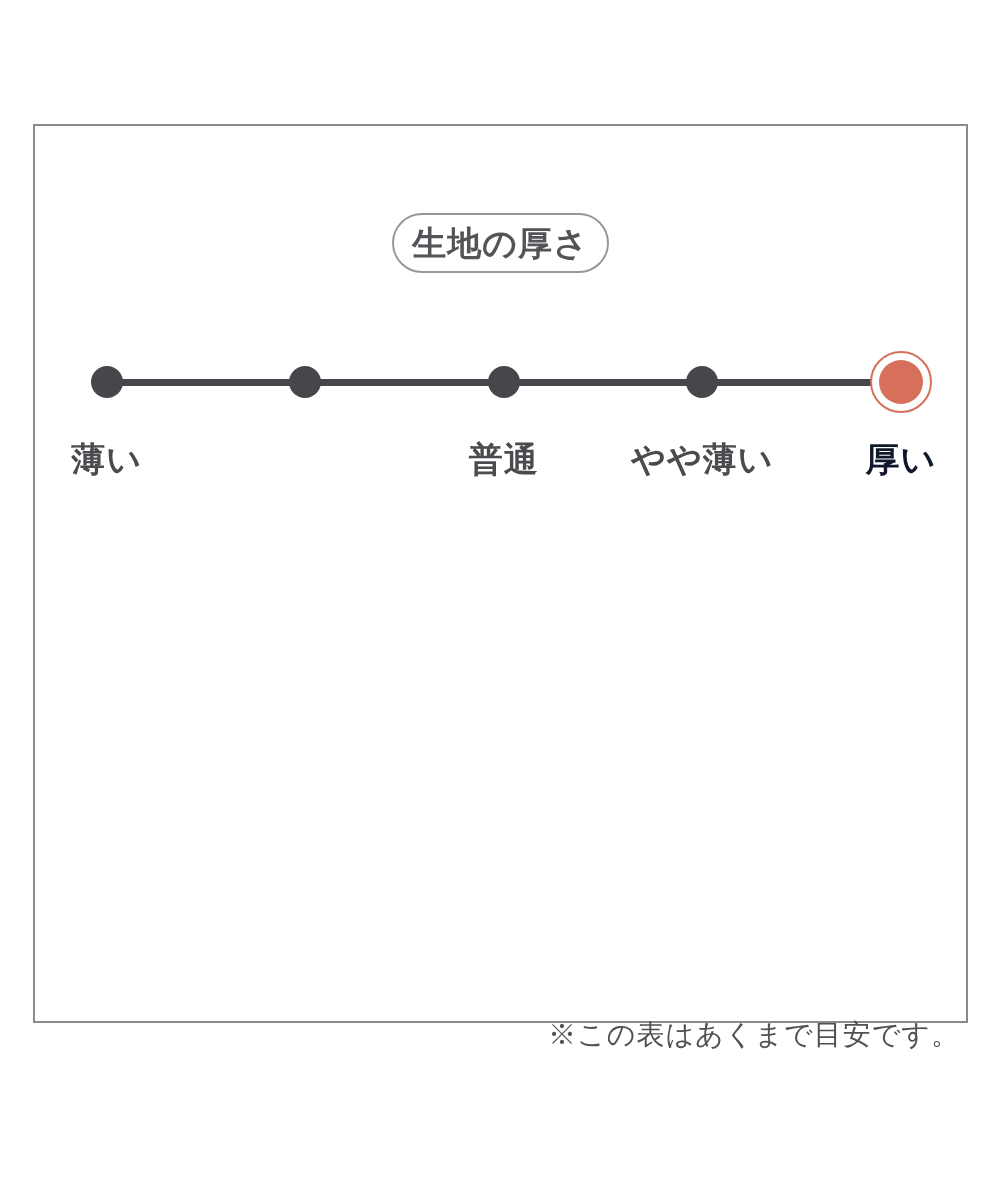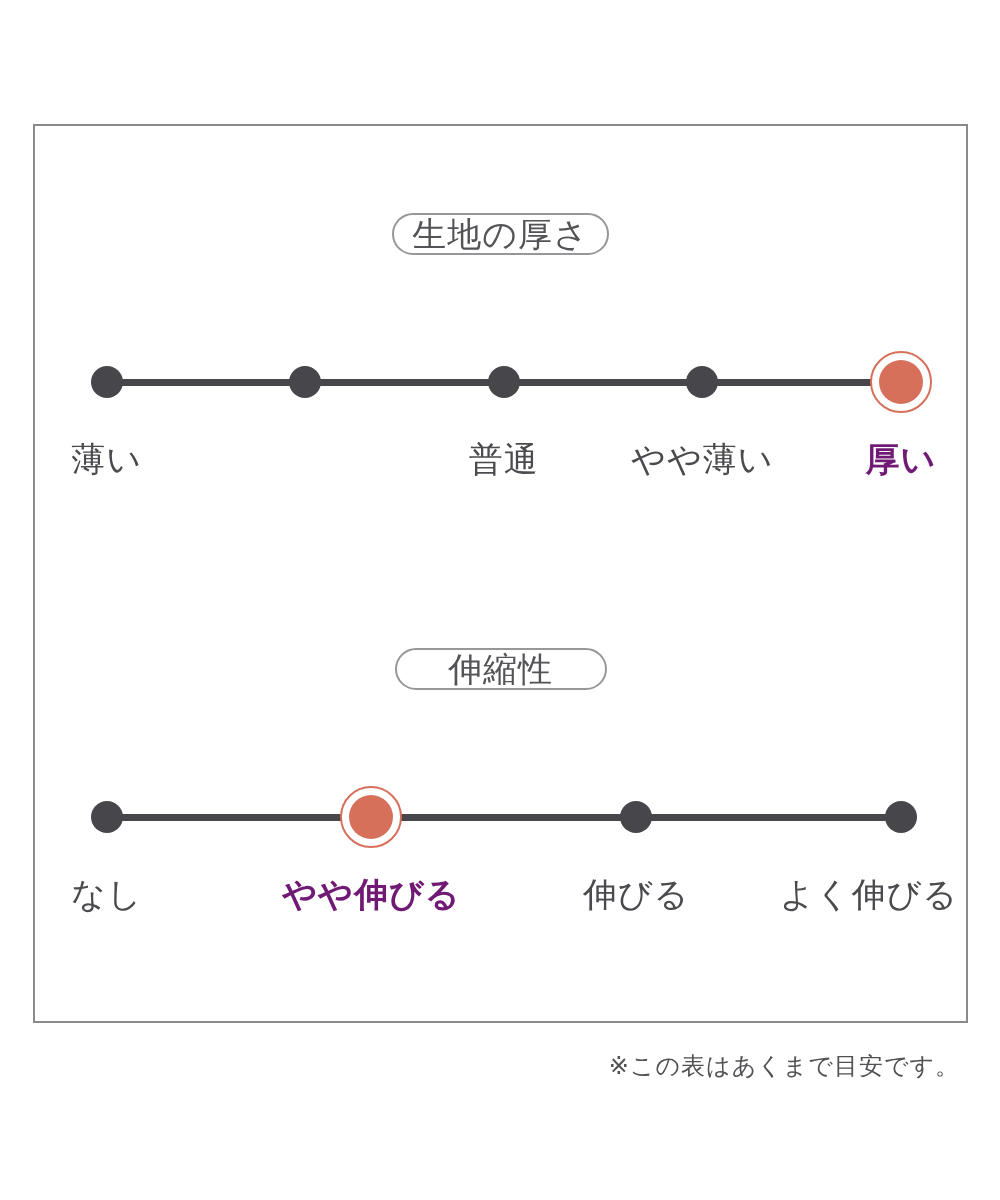--- a/index.html
+++ b/index.html
@@ -28,27 +28,27 @@
   }
   .scale{
     position:absolute;left:0;right:0;height:280px;
   }
   .scale.s0{top:87px;}
   .scale.s1{top:522px;}
   .pill{
     margin:0 auto;
     width:fit-content;
     min-width:212px;
-    padding:0 18px;
+    padding:9px 18px;
     border:2px solid var(--pill-border);
     border-radius:999px;
     text-align:center;
     font-size:34px;
     line-height:38px;
-    font-weight:400;
+    font-weight:700;
     letter-spacing:1px;
     color:var(--pill-text);
     white-space:nowrap;
   }
   .track-area{
     position:absolute;left:0;right:0;top:169px;height:0;
   }
   .track-line{
     position:absolute;
     left:7.7%;width:85.3%;
@@ -75,33 +75,34 @@
     transform:translate(-50%,-50%);
   }
   .labels{
     position:absolute;left:0;right:0;top:224px;height:44px;
   }
   .scale-label{
     position:absolute;top:0;
     transform:translateX(-50%);
     white-space:nowrap;
     font-size:34px;line-height:44px;
-    font-weight:400;
+    font-weight:700;
     letter-spacing:1px;
     color:var(--label);
   }
-  .scale-label.active{font-weight:700;color:#701a75;}
+  .scale-label.active{font-weight:700;color:#0f172a;}
   .footnote{
     position:absolute;
-    right:40px;top:1044px;
-    font-size:24px;line-height:44px;
+    right:40px;top:1015px;
+    font-size:28px;line-height:44px;
     font-weight:500;
     letter-spacing:1px;
     color:#515155;
     white-space:nowrap;
+    font-family:Liberation Mono, monospace;
   }
 </style>
 </head>
 <body>
 
 <div class="canvas">
   <div class="panel">
 
     <section class="scale s0">
       <div class="pill">
@@ -118,37 +119,17 @@
           </div>
         </div>
       <div class="labels">
           <div class="scale-label" style="left: 7.7%;">薄い</div>
           <div class="scale-label" style="left: 50.35%;">普通</div>
           <div class="scale-label" style="left: 71.675%;">やや薄い</div>
           <div class="scale-label active" style="left: 93%;">厚い</div>
         </div>
     </section>
 
-    <section class="scale s1">
-      <div class="pill">
-        <span>伸縮性</span>
-      </div>
-      <div class="track-area">
-        <div class="track-line"></div>
-      <div class="dot" style="left: 7.7%;"></div>
-          <div class="dot-active" style="left: 36.1333%;">
-            <div class="dot-active-inner"></div>
-          </div>
-          <div class="dot" style="left: 64.5667%;"></div>
-          <div class="dot" style="left: 93%;"></div>
-        </div>
-      <div class="labels">
-          <div class="scale-label" style="left: 7.7%;">なし</div>
-          <div class="scale-label active" style="left: 36.1333%;">やや伸びる</div>
-          <div class="scale-label" style="left: 64.5667%;">伸びる</div>
-          <div class="scale-label" style="left: auto; right: 8px; transform: none;">よく伸びる</div>
-        </div>
-    </section>
 
   </div>
 
   <div class="footnote">※この表はあくまで目安です。</div>
 </div>
 
 </body></html>

